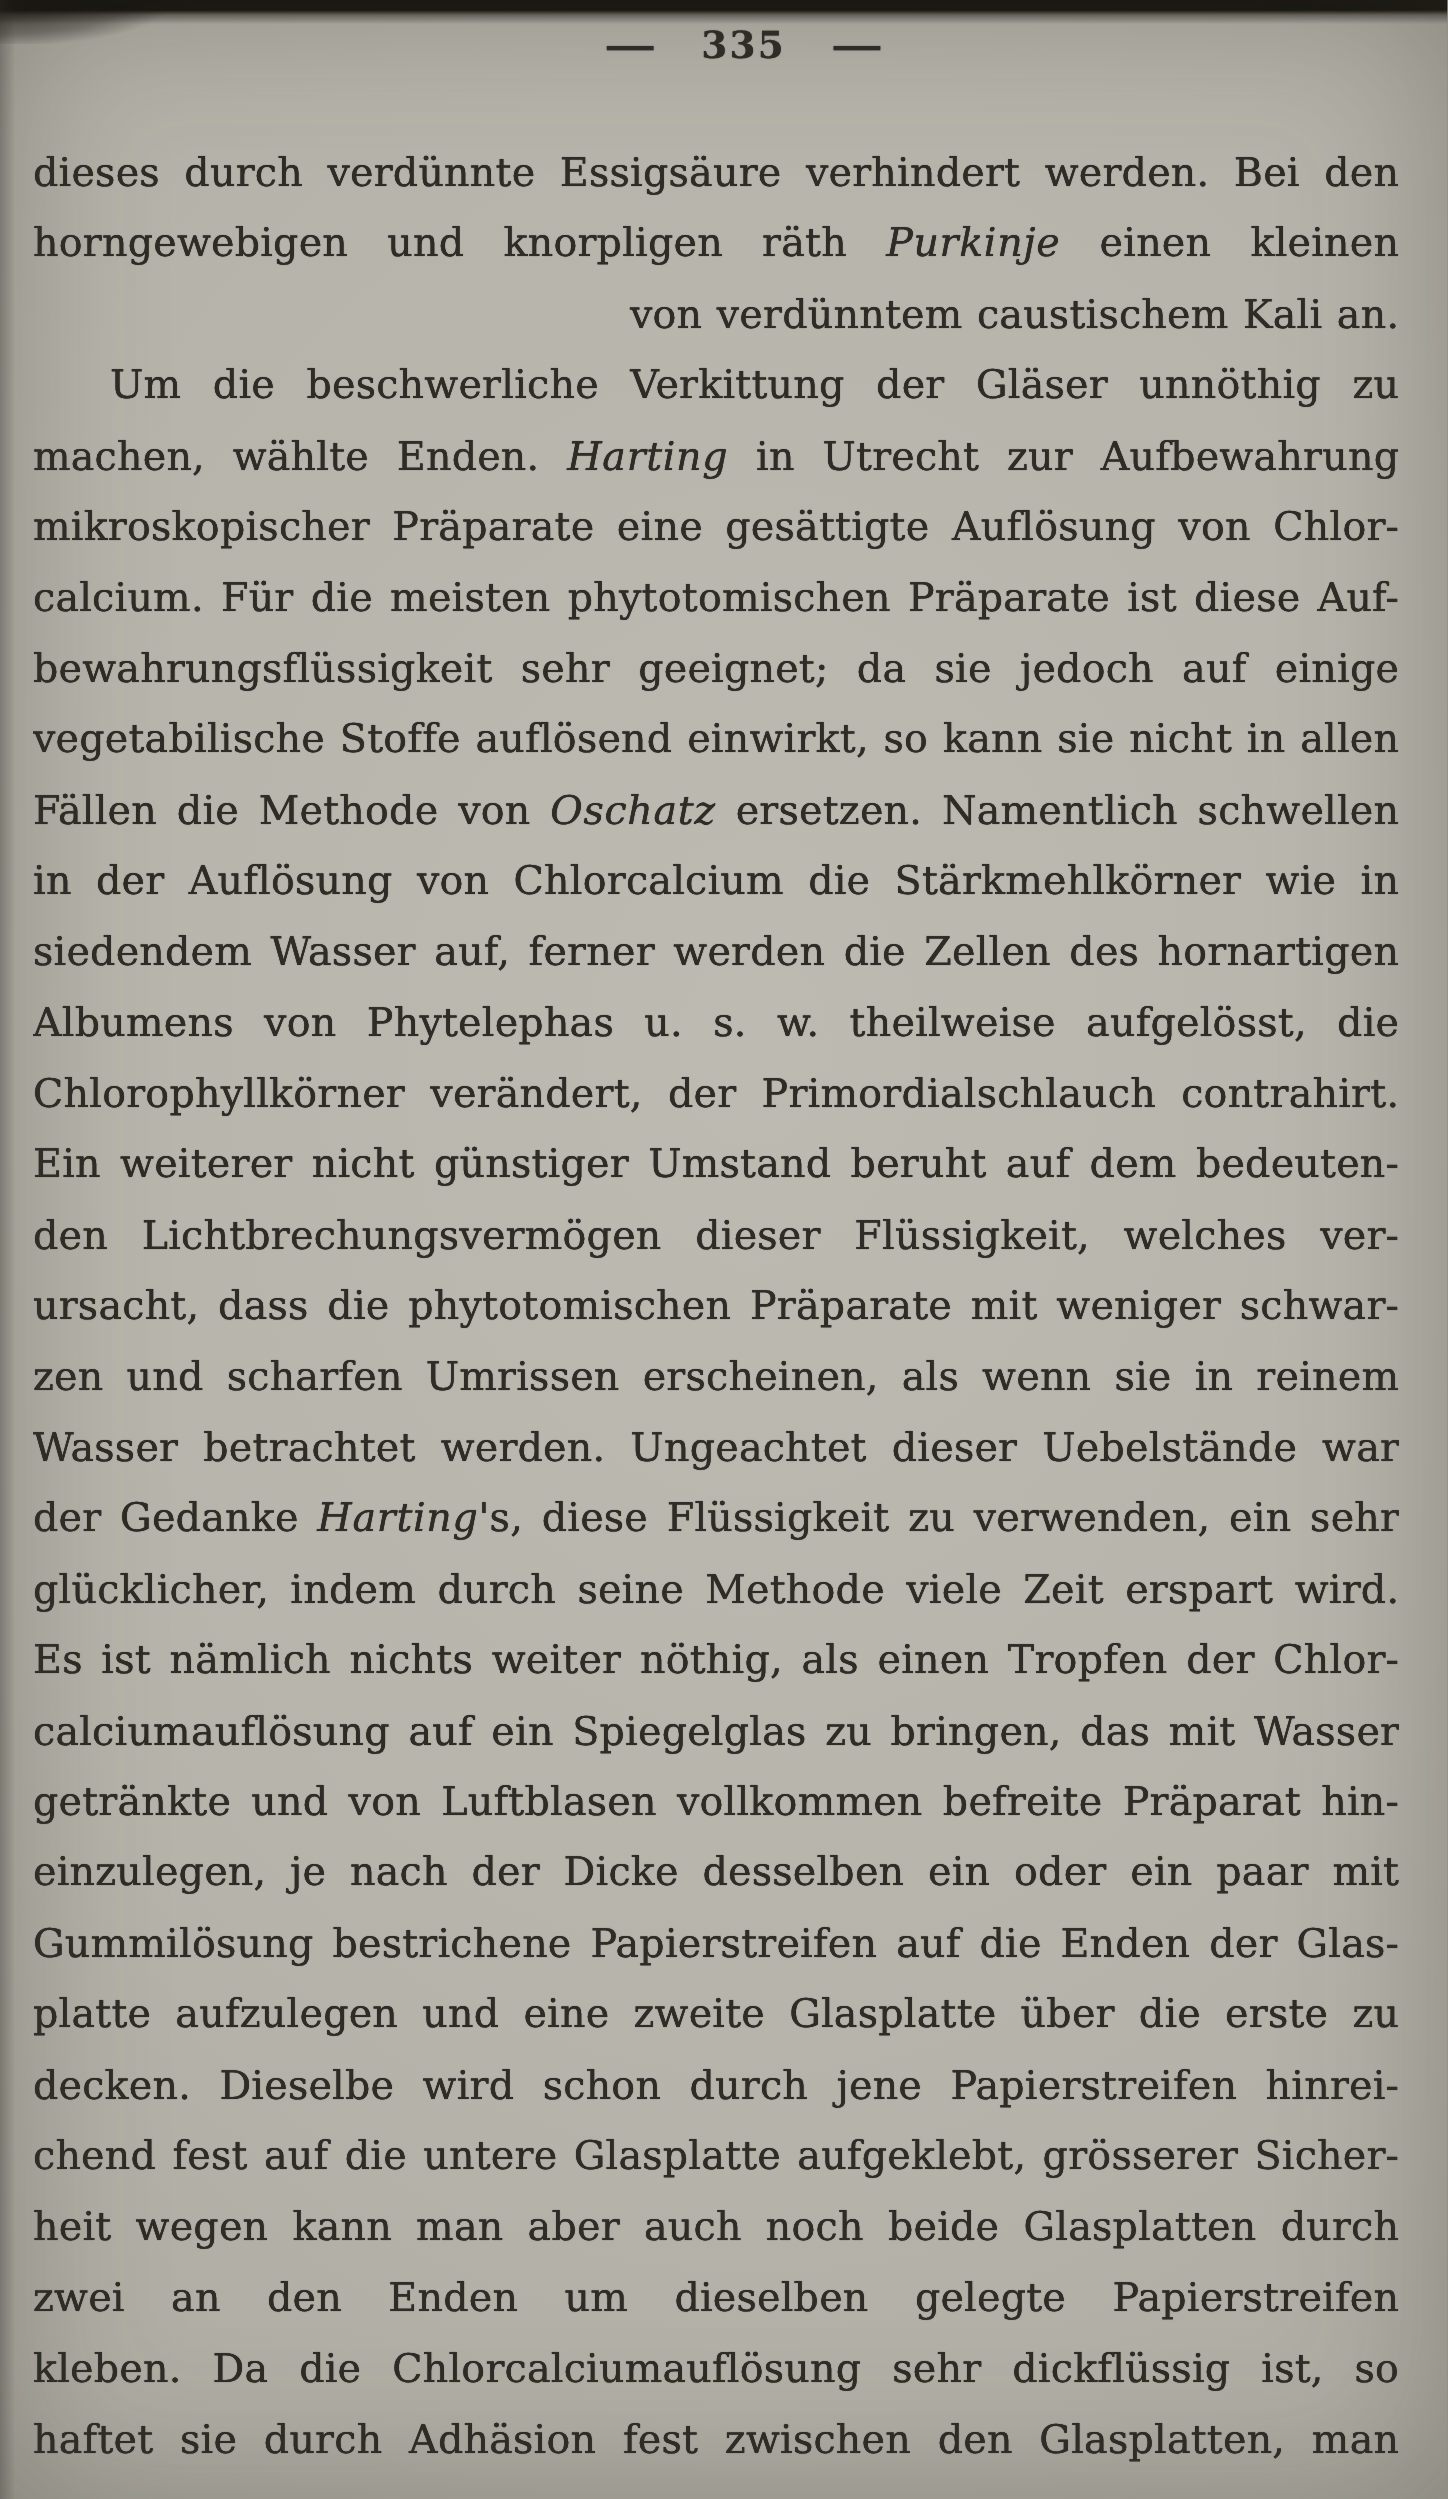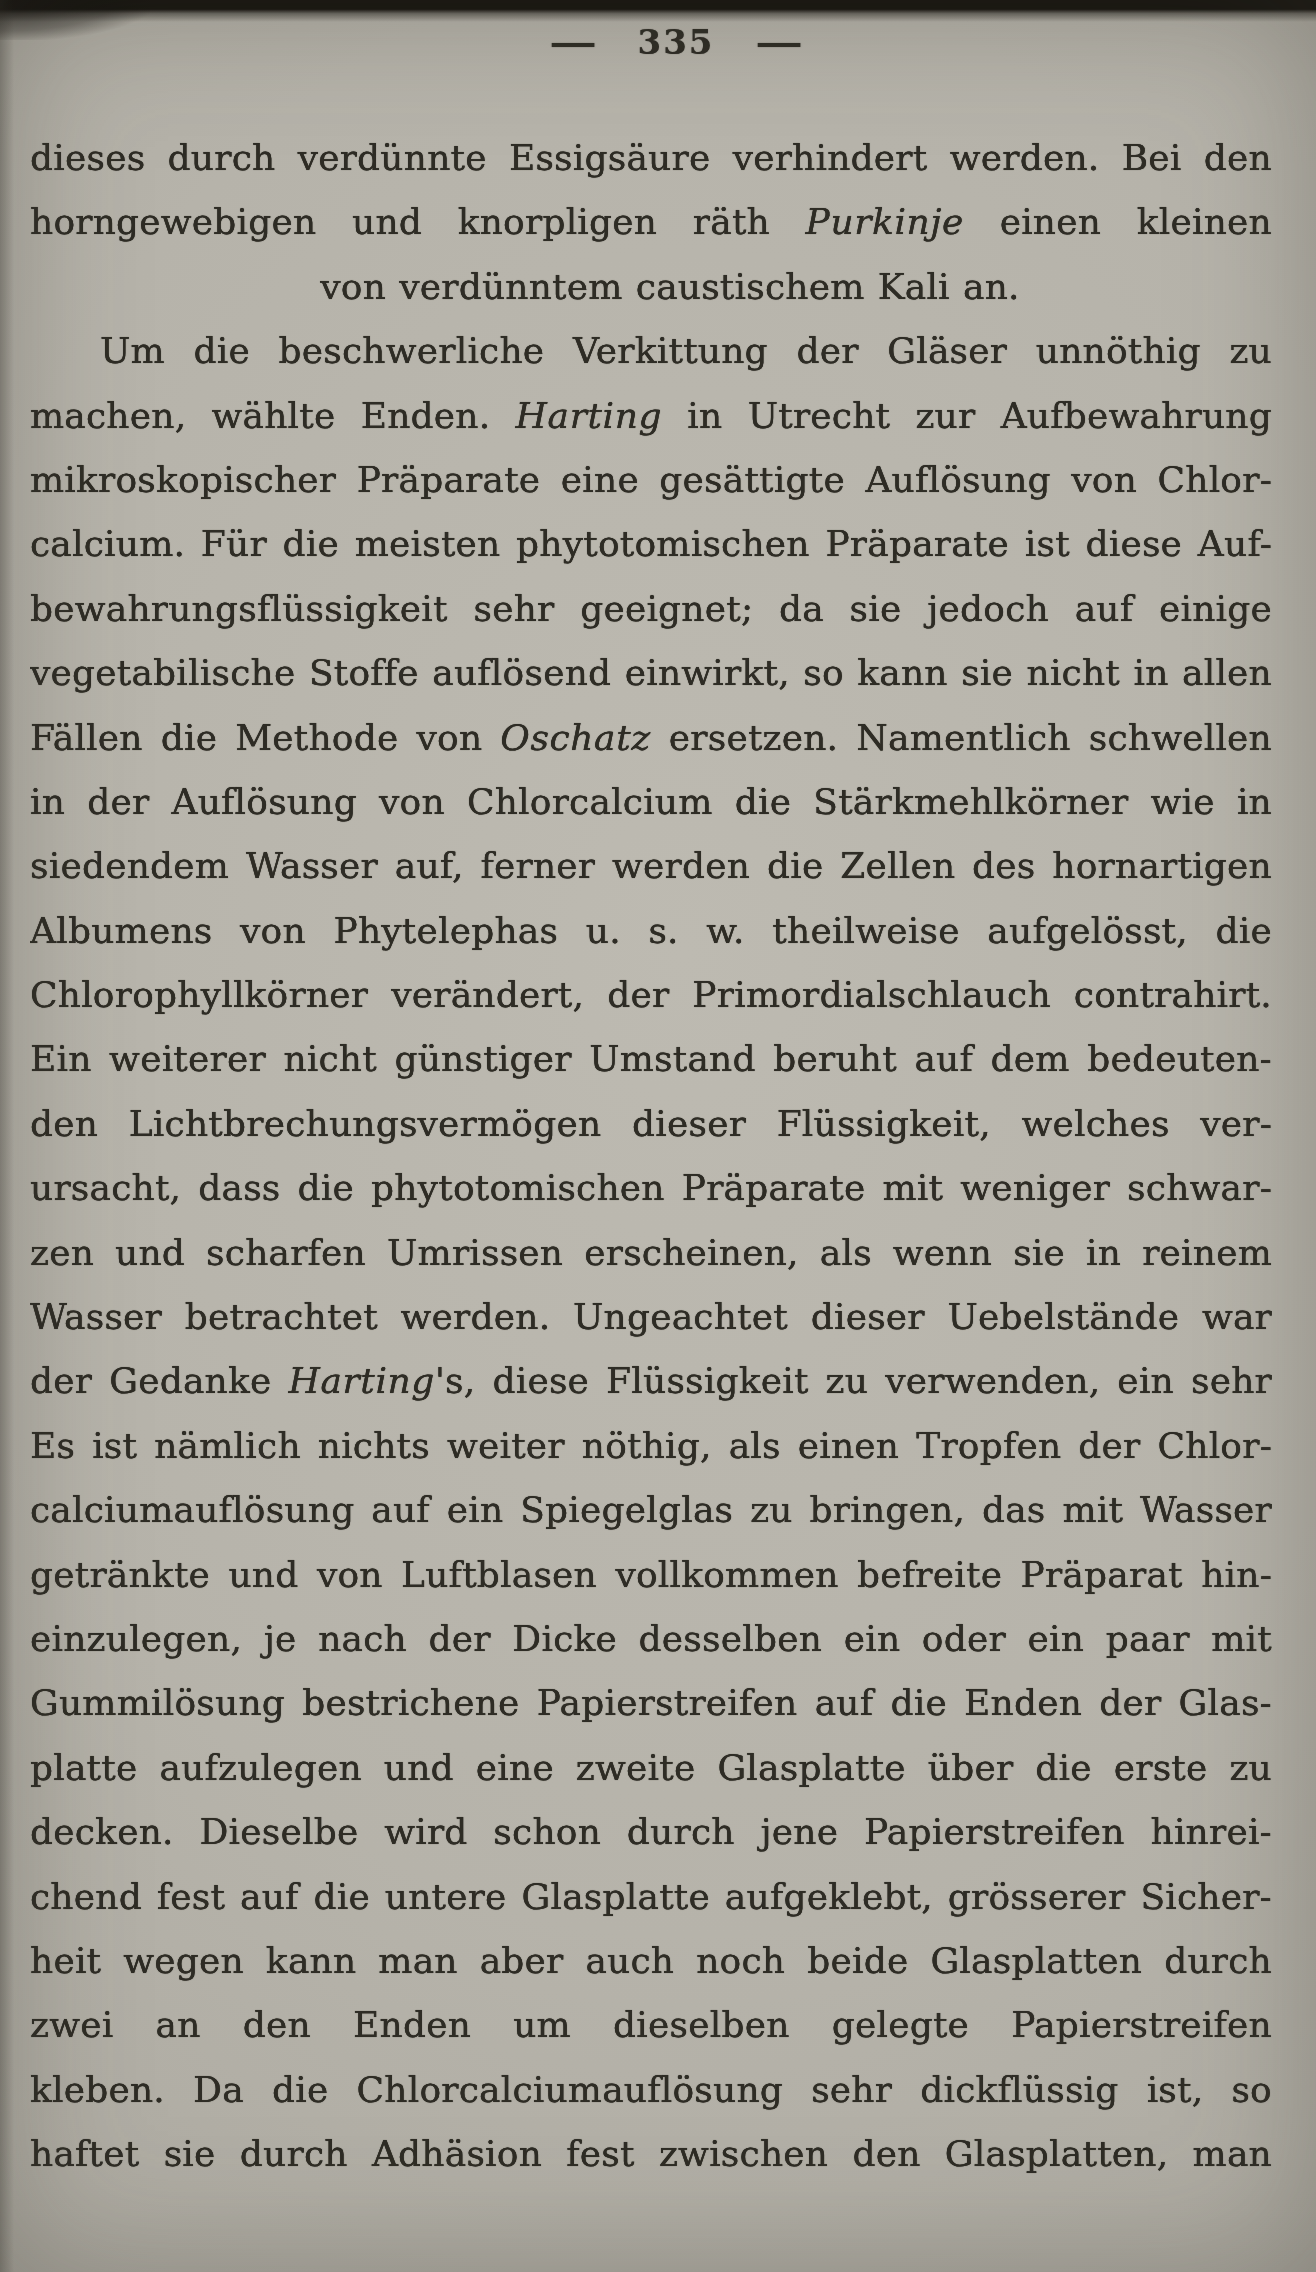--- a/index.html
+++ b/index.html
@@ -63,21 +63,21 @@
     line-height: 64.4px;
     overflow: hidden;
     text-align: justify;
     font-size: 36px;
     letter-spacing: 0.2px;
     word-spacing: 1.5px;
     text-shadow: 0 0 0.9px rgba(46,44,37,0.85), 0 0 0.4px rgba(46,44,37,0.9);
     white-space: normal;
   }
   .tline::after { content: ""; display: inline-block; width: 100%; }
-  .tline.end { text-align: center; margin-left: 38px; }
+  .tline.end { text-align: right; margin-left: 38px; }
   .tline.end::after { content: none; }
   .tline.indent { text-indent: 70px; }
   .em { font-style: italic; font-weight: normal; letter-spacing: 0.6px; }
 </style>
 </head>
 <body>
 
 <div class="page">
 
   <div class="edge-top"></div>
@@ -104,20 +104,21 @@
       <div class="tline"><span>in der Auflösung von Chlorcalcium die Stärkmehlkörner wie in</span></div>
       <div class="tline"><span>siedendem Wasser auf, ferner werden die Zellen des hornartigen</span></div>
       <div class="tline"><span>Albumens von Phytelephas u. s. w. theilweise aufgelösst, die</span></div>
       <div class="tline"><span>Chlorophyllkörner verändert, der Primordialschlauch contrahirt.</span></div>
       <div class="tline"><span>Ein weiterer nicht günstiger Umstand beruht auf dem bedeuten-</span></div>
       <div class="tline"><span>den Lichtbrechungsvermögen dieser Flüssigkeit, welches ver-</span></div>
       <div class="tline"><span>ursacht, dass die phytotomischen Präparate mit weniger schwar-</span></div>
       <div class="tline"><span>zen und scharfen Umrissen erscheinen, als wenn sie in reinem</span></div>
       <div class="tline"><span>Wasser betrachtet werden.  Ungeachtet dieser Uebelstände war</span></div>
       <div class="tline"><span>der Gedanke </span><span class="em">Harting</span><span>'s,  diese Flüssigkeit zu verwenden, ein sehr</span></div>
+      <div class="tline"><span>glücklicher, indem durch seine Methode viele Zeit erspart wird.</span></div>
       <div class="tline"><span>Es ist nämlich nichts weiter nöthig, als einen Tropfen der Chlor-</span></div>
       <div class="tline"><span>calciumauflösung auf ein Spiegelglas zu bringen, das mit Wasser</span></div>
       <div class="tline"><span>getränkte und von Luftblasen vollkommen befreite Präparat hin-</span></div>
       <div class="tline"><span>einzulegen, je nach der Dicke desselben ein oder ein paar mit</span></div>
       <div class="tline"><span>Gummilösung bestrichene Papierstreifen auf die Enden der Glas-</span></div>
       <div class="tline"><span>platte aufzulegen und eine zweite Glasplatte über die erste zu</span></div>
       <div class="tline"><span>decken.  Dieselbe wird schon durch jene Papierstreifen hinrei-</span></div>
       <div class="tline"><span>chend fest auf die untere Glasplatte aufgeklebt, grösserer Sicher-</span></div>
       <div class="tline"><span>heit wegen kann man aber auch noch beide Glasplatten durch</span></div>
       <div class="tline"><span>zwei an den Enden um dieselben gelegte Papierstreifen zusammen-</span></div>

